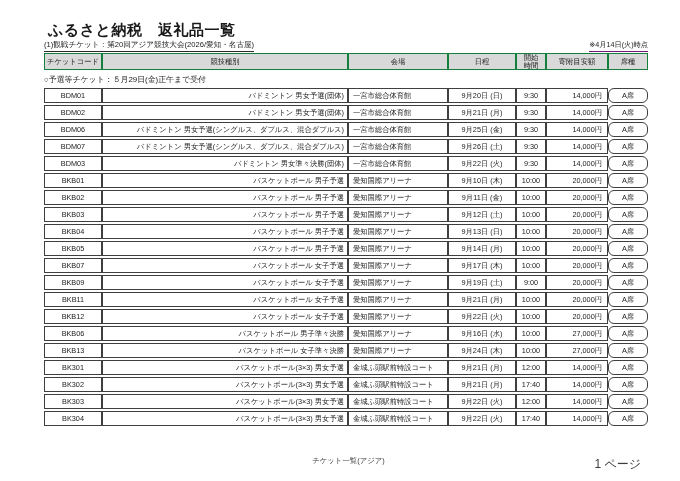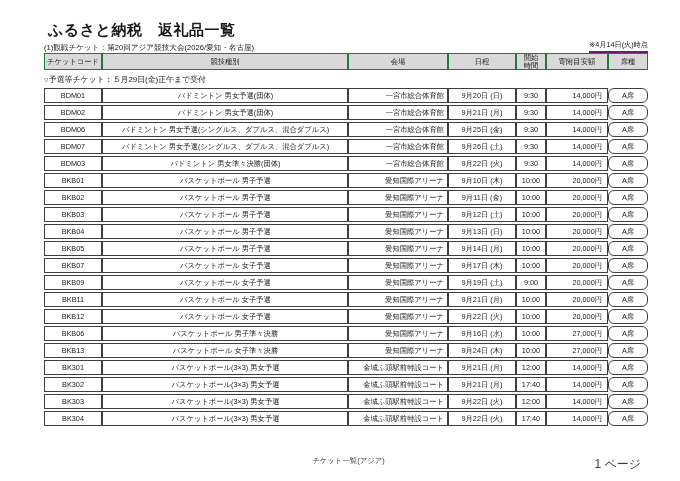--- a/index.html
+++ b/index.html
@@ -22,21 +22,21 @@
     position: absolute; top: 40px; left: 44px; width: 604px;
     display: flex; justify-content: space-between; align-items: flex-end;
   }
   .doc-subtitle {
     font-size: 7.6px;
     border-bottom: 1px solid #2a2a2a;
     padding-bottom: 1px;
   }
   .doc-note {
     font-size: 7.2px;
-    border-bottom: 4px solid #701a75;
+    border-bottom: 1px solid #701a75;
     padding-bottom: 1px;
   }
 
   table.ticket-table {
     position: absolute; top: 51px; left: 44px;
     width: 604px;
     table-layout: fixed;
     border-collapse: separate;
     border-spacing: 0 2px;
     font-size: 7.3px;
@@ -64,22 +64,22 @@
     background: #ffffff;
   }
   .ticket-table td.section-cell {
     border: none;
     background: transparent;
     font-size: 7.9px;
     padding: 2px 0 1px 0;
     height: 14px;
   }
   td.c-code   { text-align: center; }
-  td.c-event  { text-align: center; padding-left: 4px; margin-left: 45px; }
-  td.c-venue  { text-align: right; padding-left: 4px; }
+  td.c-event  { text-align: right; padding-left: 4px; margin-left: 45px; }
+  td.c-venue  { text-align: left; padding-left: 4px; }
   td.c-date   { text-align: center; }
   td.c-time   { text-align: center; padding: 1px 2px; }
   td.c-amount { text-align: right; padding-right: 5px; padding-left: 11px; }
   td.c-seat   { text-align: center; border-radius: 6px; }
 
   .footer-center {
     position: absolute; top: 456px; left: 0; width: 680px;
     text-align: center; font-size: 7.4px; color: #3c3c3c; padding-left: 17px;
   }
   .footer-right {

